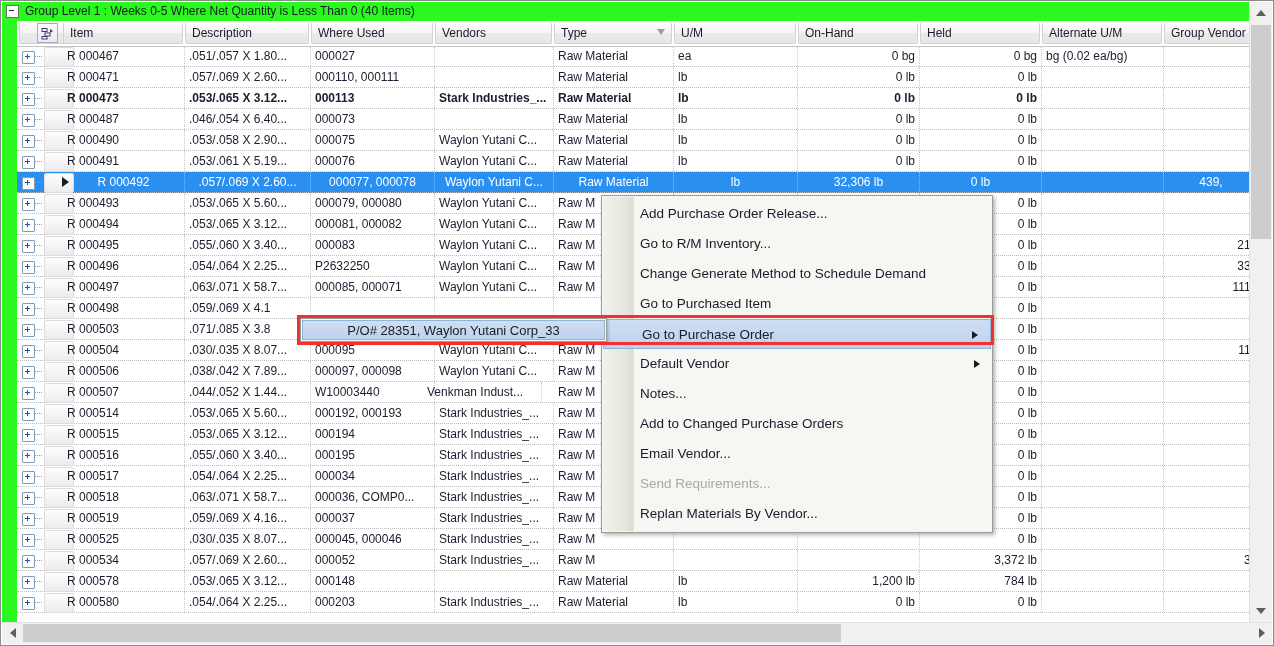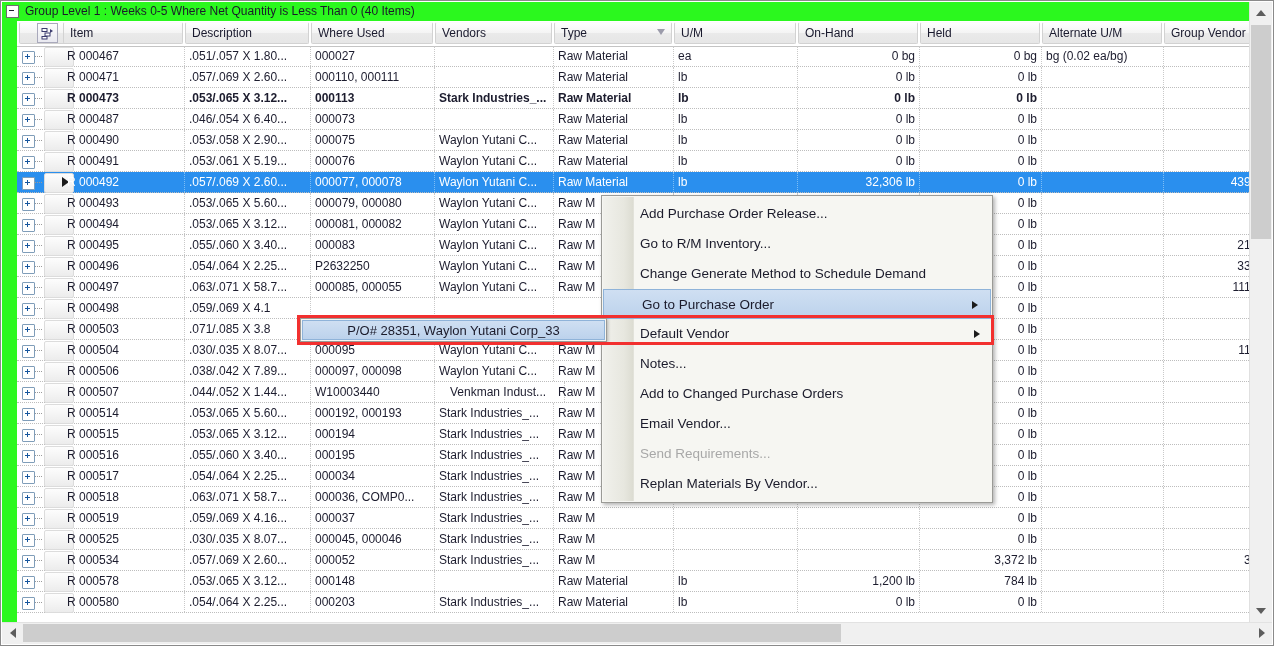--- a/index.html
+++ b/index.html
@@ -144,21 +144,21 @@
     height: 20px;
     line-height: 20px;
     font-size: 12px;
     box-sizing: border-box;
     padding: 0 4px;
     white-space: nowrap;
     overflow: hidden;
     border-right: 1px dotted #c9c9c9;
   }
   .cell.num { text-align: right; }
-  .row.selected .cell { border-right-color: #7cbdf5; }
+  .row.selected .cell { border-right-color: #7cbdf5; text-align: center; }
 
   
   .ind-plus {
     position: absolute;
     left: 5px; top: 5px;
     width: 11px; height: 11px;
     border: 1px solid #7f9db9;
     background: #ffffff;
     border-radius: 1px;
   }
@@ -569,21 +569,21 @@
           <div class="cell" style="left: 1025px; width: 122px;"></div>
           <div class="cell num" style="left: 1147px; width: 95px;">33,</div>
         </div>
         <div class="row" style="top: 231px;">
           <div class="rsep"></div>
           <span class="ind-plus"></span>
           <span class="ind-dots"></span>
           <span class="ind-btn"></span>
           <div class="cell" style="left: 46px; width: 122px;">R 000497</div>
           <div class="cell" style="left: 168px; width: 126px;">.063/.071 X 58.7...</div>
-          <div class="cell" style="left: 294px; width: 124px;">000085, 000055</div>
+          <div class="cell" style="left: 294px; width: 124px;">000085, 000071</div>
           <div class="cell" style="left: 418px; width: 119px;">Waylon Yutani C...</div>
           <div class="cell" style="left: 537px; width: 120px;">Raw M</div>
           <div class="cell" style="left: 657px; width: 124px;"></div>
           <div class="cell num" style="left: 781px; width: 122px;"></div>
           <div class="cell num" style="left: 903px; width: 122px;">0 lb</div>
           <div class="cell" style="left: 1025px; width: 122px;"></div>
           <div class="cell num" style="left: 1147px; width: 95px;">111,</div>
         </div>
         <div class="row" style="top: 252px;">
           <div class="rsep"></div>
@@ -650,21 +650,21 @@
           <div class="cell num" style="left: 1147px; width: 95px;"></div>
         </div>
         <div class="row" style="top: 336px;">
           <div class="rsep"></div>
           <span class="ind-plus"></span>
           <span class="ind-dots"></span>
           <span class="ind-btn"></span>
           <div class="cell" style="left: 46px; width: 122px;">R 000507</div>
           <div class="cell" style="left: 168px; width: 126px;">.044/.052 X 1.44...</div>
           <div class="cell" style="left: 294px; width: 124px;">W10003440</div>
-          <div class="cell" style="left: 429px; width: 119px;">Venkman Indust...</div>
+          <div class="cell" style="left: 406px; width: 119px;">Venkman Indust...</div>
           <div class="cell" style="left: 537px; width: 120px;">Raw M</div>
           <div class="cell" style="left: 657px; width: 124px;"></div>
           <div class="cell num" style="left: 781px; width: 122px;"></div>
           <div class="cell num" style="left: 903px; width: 122px;">0 lb</div>
           <div class="cell" style="left: 1025px; width: 122px;"></div>
           <div class="cell num" style="left: 1147px; width: 95px;"></div>
         </div>
         <div class="row" style="top: 357px;">
           <div class="rsep"></div>
           <span class="ind-plus"></span>
@@ -827,20 +827,21 @@
         </div>
       </div>
   </div>
 
   <div id="ctx-menu">
     <div id="ctx-gutter"></div>
     <div id="ctx-items">
         <div class="mi"><span>Add Purchase Order Release...</span></div>
         <div class="mi"><span>Go to R/M Inventory...</span></div>
         <div class="mi"><span>Change Generate Method to Schedule Demand</span></div>
+        <div class="mi"><span>Go to Purchased Item</span></div>
         <div class="mi hl"><span>Go to Purchase Order</span><span class="submenu-arrow"></span></div>
         <div class="mi"><span>Default Vendor</span><span class="submenu-arrow"></span></div>
         <div class="mi"><span>Notes...</span></div>
         <div class="mi"><span>Add to Changed Purchase Orders</span></div>
         <div class="mi"><span>Email Vendor...</span></div>
         <div class="mi disabled"><span>Send Requirements...</span></div>
         <div class="mi"><span>Replan Materials By Vendor...</span></div>
       </div>
   </div>
 

